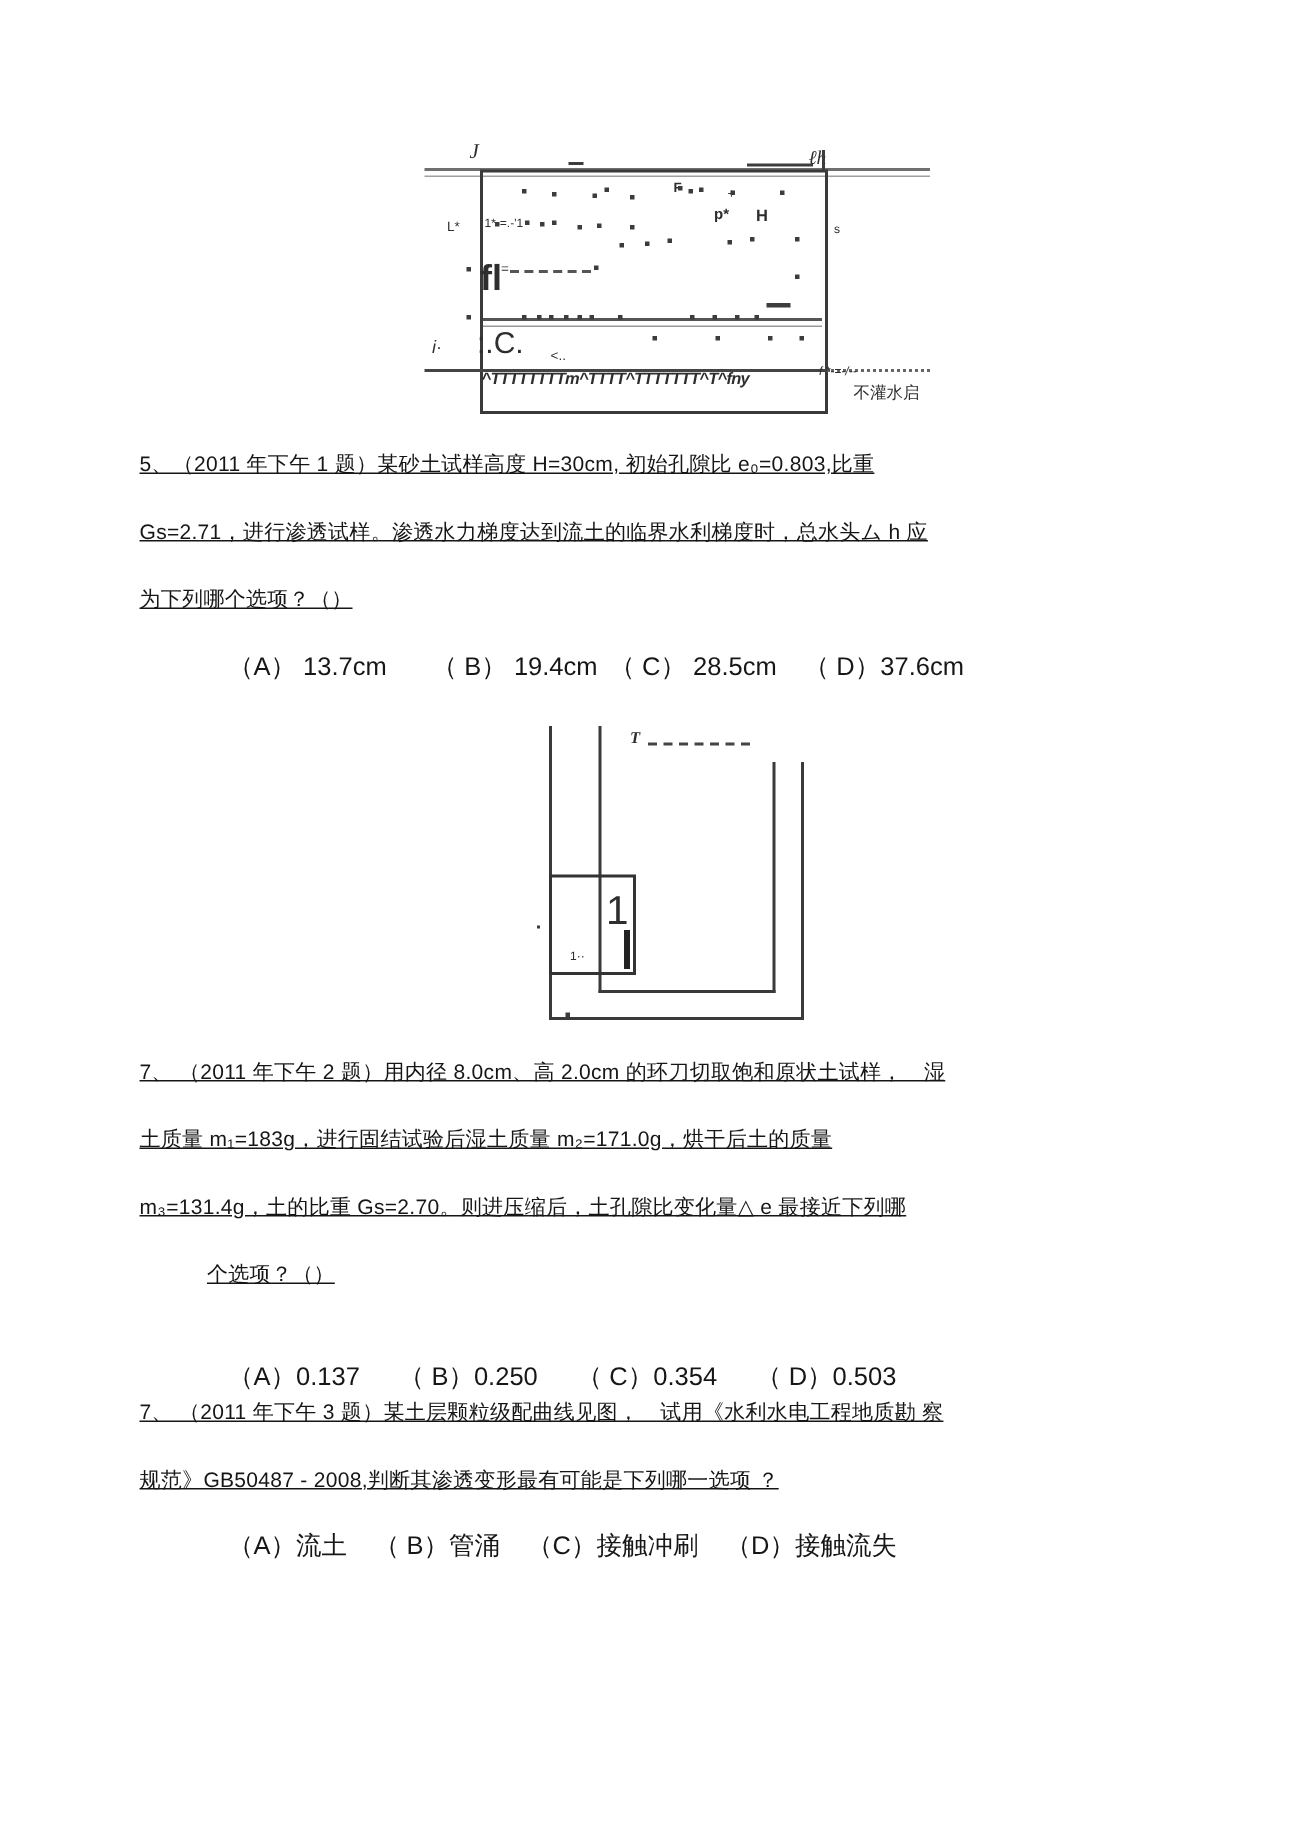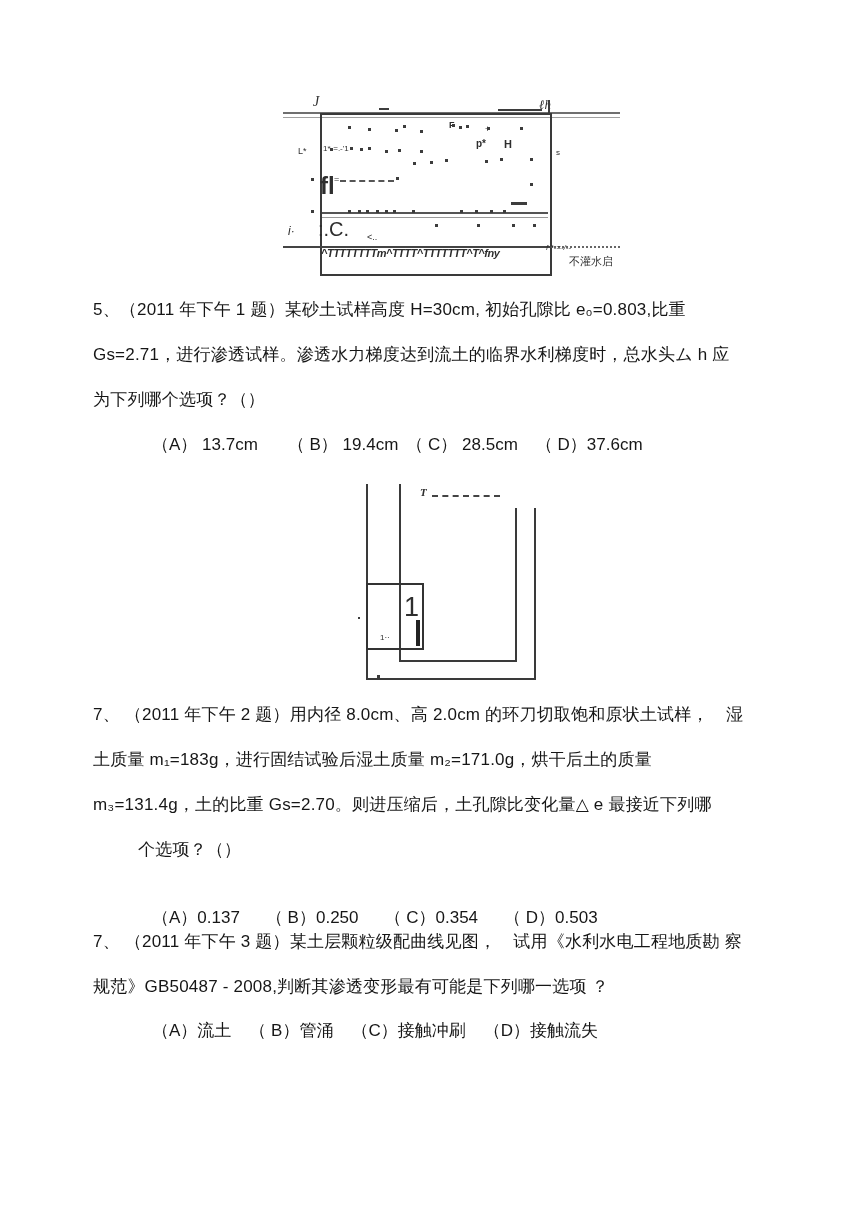--- a/index.html
+++ b/index.html
@@ -1,21 +1,21 @@
 <!DOCTYPE html>
 <html><head>
 <meta charset="utf-8">
 <style>
   html,body{margin:0;padding:0;background:#ffffff;}
   .page{
     position:relative;width:860px;height:1218px;background:#ffffff;
     font-family:"Liberation Sans","DejaVu Sans",sans-serif;color:#161616;
     overflow:hidden;
   }
-  .l{position:absolute;font-size:17px;line-height:21px;white-space:pre;letter-spacing:.2px;}
+  .l{position:absolute;font-size:14px;line-height:21px;white-space:pre;letter-spacing:.2px;text-decoration:underline;}
   .opts{position:absolute;font-size:17px;white-space:pre;display:flex;}
   .hl{position:absolute;background:#3d3d3d;}
   .vl{position:absolute;background:#3d3d3d;}
   .dot{position:absolute;width:3px;height:3px;background:#3c3c3c;}
   .fig{position:absolute;}
   .tiny{position:absolute;color:#2e2e2e;white-space:pre;}
   
   .f1-topline{position:absolute;left:0;top:16px;width:337px;height:3px;border-top:2px solid #6f6f6f;border-bottom:1px solid #a0a0a0;}
   .f1-rect{position:absolute;left:37px;top:17px;width:228px;height:159px;border:2px solid #3a3a3a;}
   .f1-divider{position:absolute;left:39px;top:116px;width:226px;height:3px;border-top:2px solid #555;border-bottom:1px solid #999;}

